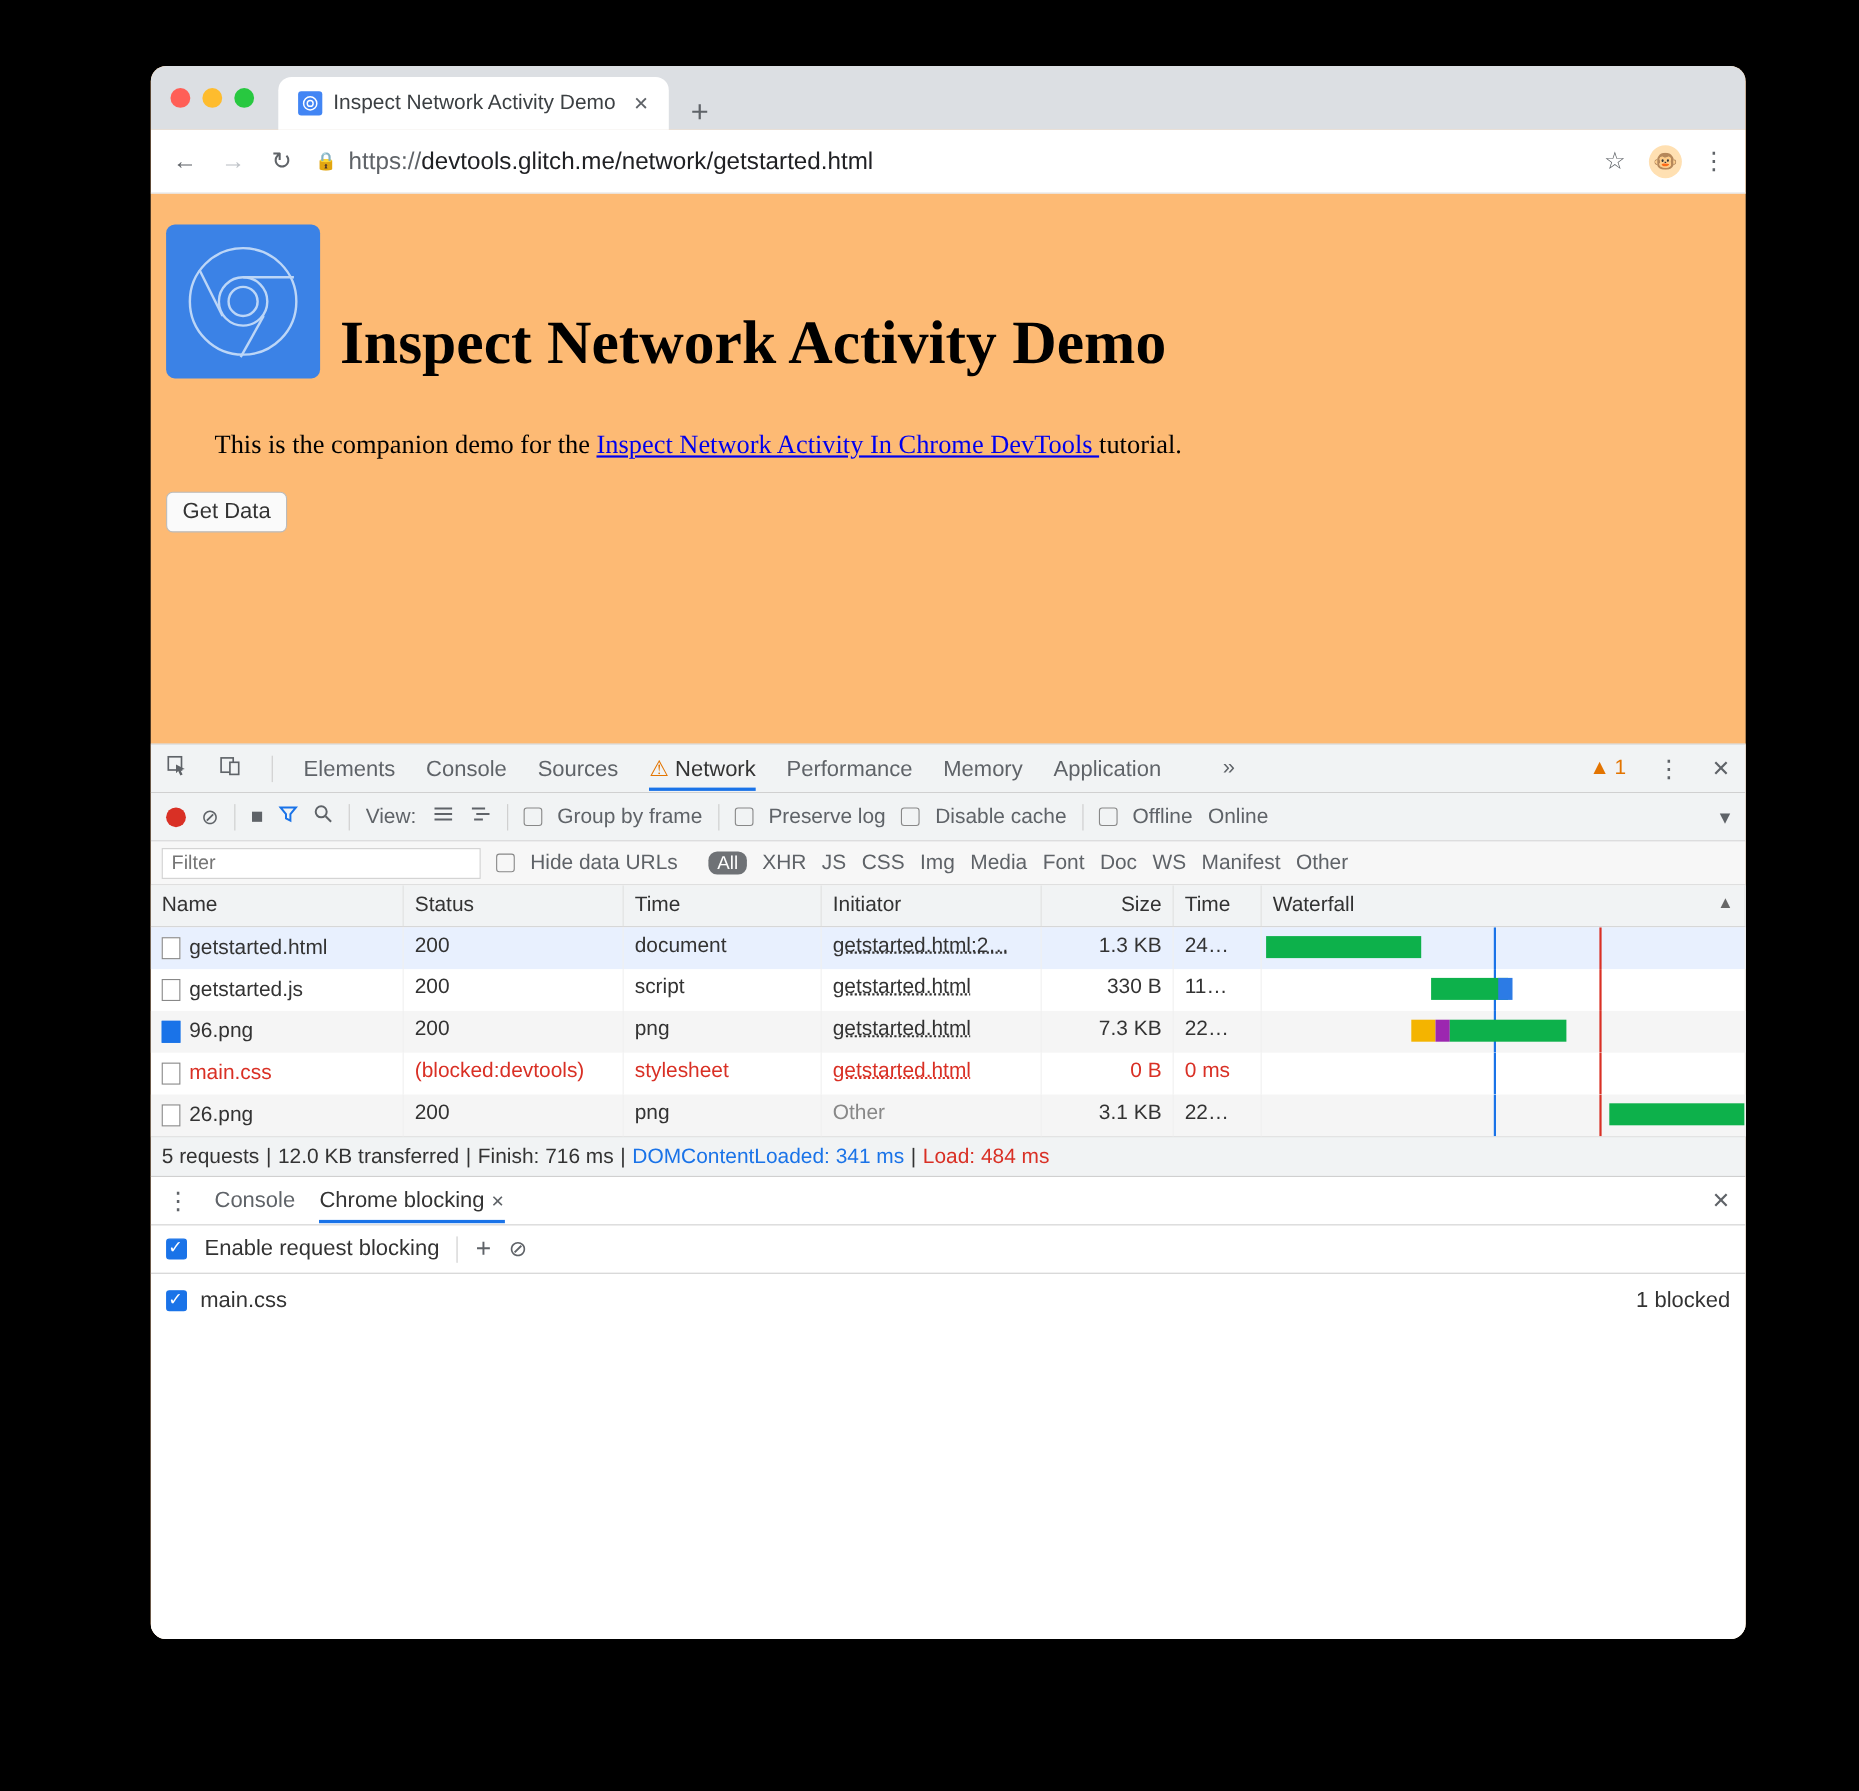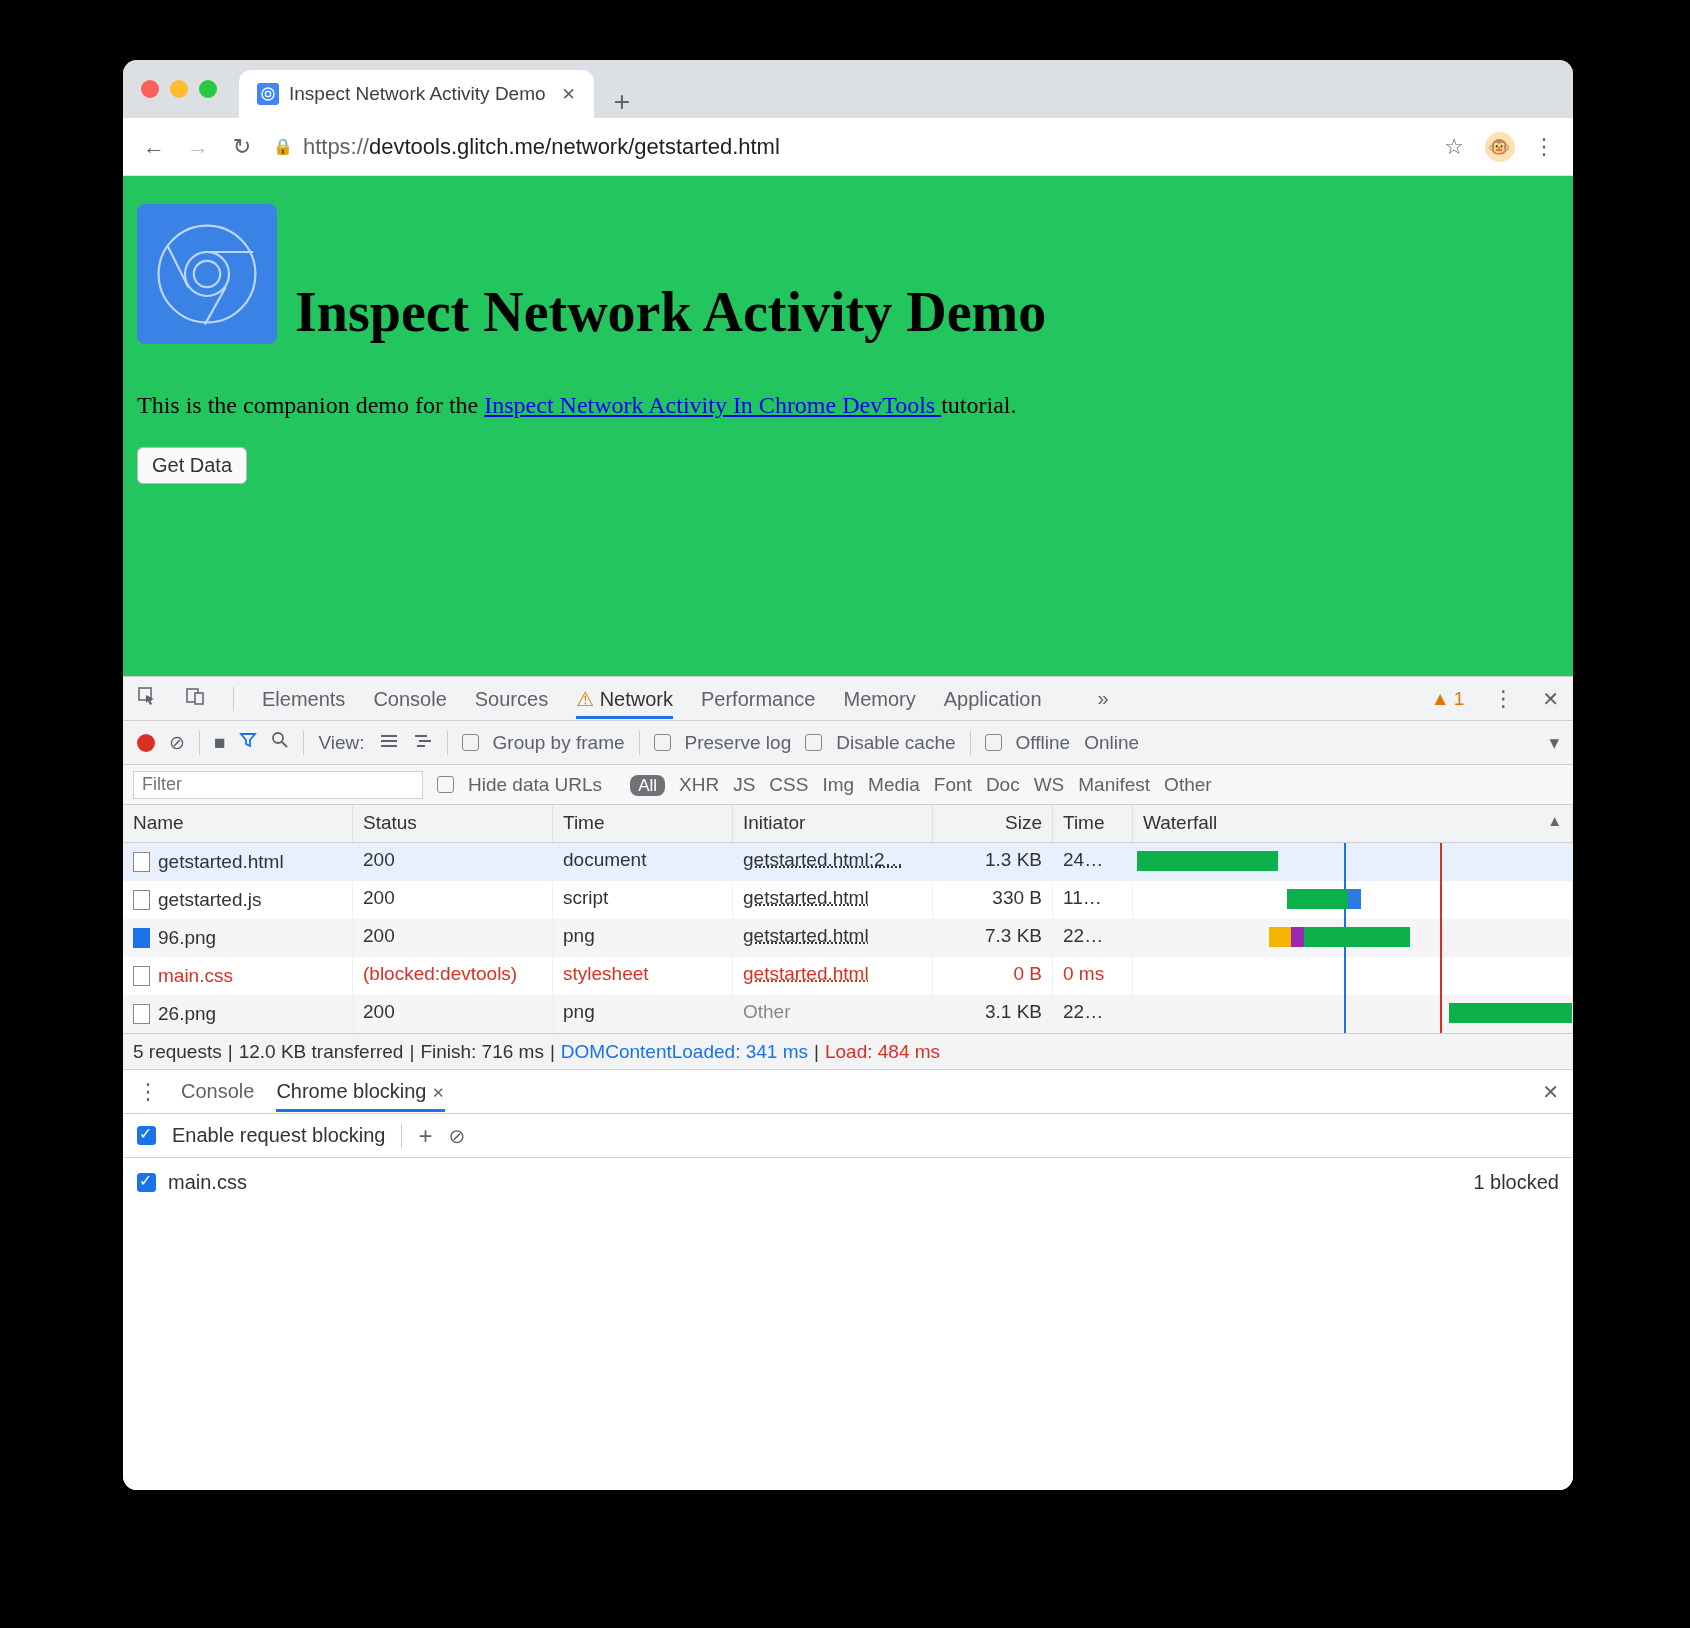--- a/index.html
+++ b/index.html
@@ -1,17 +1,17 @@
 <!DOCTYPE html>
 <html><head>
 <meta charset="utf-8">
 <style>
   * { box-sizing: border-box; margin: 0; padding: 0; }
   body { background: #000; font-family: -apple-system, "Helvetica Neue", Arial, sans-serif; width:1690px; height:1628px; position:relative; }
-  .window { position:absolute; left:123px; top:60px; width:1450px; height:1430px; background:#22c55e; border-radius:14px; overflow:hidden; box-shadow:0 20px 60px rgba(0,0,0,.4); }
+  .window { position:absolute; left:137px; top:60px; width:1450px; height:1430px; background:#fdba74; border-radius:14px; overflow:hidden; box-shadow:0 20px 60px rgba(0,0,0,.4); }
   
   .tabstrip { height:58px; background:#dcdfe3; display:flex; align-items:center; padding:0 18px; }
   .traffic { display:flex; gap:11px; margin-right:22px; }
   .dot { width:18px; height:18px; border-radius:50%; }
   .tabs { flex:1; display:flex; align-items:flex-end; height:100%; }
   .tab { display:flex; align-items:center; gap:10px; background:#fff; height:48px; padding:0 18px; border-radius:12px 12px 0 0; font-size:19px; color:#3c4043; max-width:420px;}
   .tab-close { color:#5f6368; font-size:17px; margin-left:6px; }
   .favicon { width:22px; height:22px; background:#4285f4; border-radius:3px; display:flex; align-items:center; justify-content:center; color:#fff; font-size:14px;}
   .newtab { color:#5f6368; font-size:28px; margin-left:20px; font-weight:300;}
   
@@ -21,21 +21,21 @@
   .omnibox { flex:1; display:flex; align-items:center; gap:10px; font-size:22px; color:#5f6368;}
   .omnibox .dark{ color:#202124; }
   .lock{font-size:16px;color:#5f6368;}
   .avatar{width:30px;height:30px;border-radius:50%;background:#ffe0b2;display:flex;align-items:center;justify-content:center;font-size:18px;}
   .kebab{font-size:22px;color:#5f6368;}
   
   .page { padding:28px 14px 40px 14px; }
   .page-header{display:flex;align-items:flex-end;gap:18px;}
   .logo{width:140px;height:140px;background:#3b82e6;border-radius:8px;display:flex;align-items:center;justify-content:center;}
   .page-title{font-family:"Times New Roman",serif;font-size:56px;font-weight:bold;color:#000;}
-  .page-para{font-family:"Times New Roman",serif;font-size:24px;color:#000;margin-top:48px;}
+  .page-para{font-family:"Times New Roman",serif;font-size:24px;color:#000;margin-top:48px;margin-left:44px;}
   .page-para a{color:#0000EE;text-decoration:underline;}
   .btn{margin-top:28px;font-size:20px;padding:6px 14px;background:#fafafa;border:1px solid #bbb;border-radius:6px;color:#333;}
   
   .devtools{position:absolute;left:0;right:0;top:616px;bottom:0;display:flex;flex-direction:column;border-top:1px solid #cfcfcf;background:#f1f3f4;}
   .dt-tabs{height:44px;background:#f1f3f4;display:flex;align-items:center;padding:0 14px;gap:28px;border-bottom:1px solid #d0d0d0;font-size:20px;color:#5f6368;}
   .dt-tabs .active{color:#333;border-bottom:3px solid #1a73e8;padding-bottom:6px;margin-bottom:-9px;}
   .warnbadge{display:flex;align-items:center;gap:4px;color:#e37400;font-size:19px;}
   .dt-toolbar{height:44px;background:#f1f3f4;display:flex;align-items:center;padding:0 14px;gap:14px;border-bottom:1px solid #d0d0d0;font-size:19px;color:#5f6368;}
   .rec{width:18px;height:18px;border-radius:50%;background:#d93025;}
   .tbicon{color:#5f6368;font-size:19px;}

